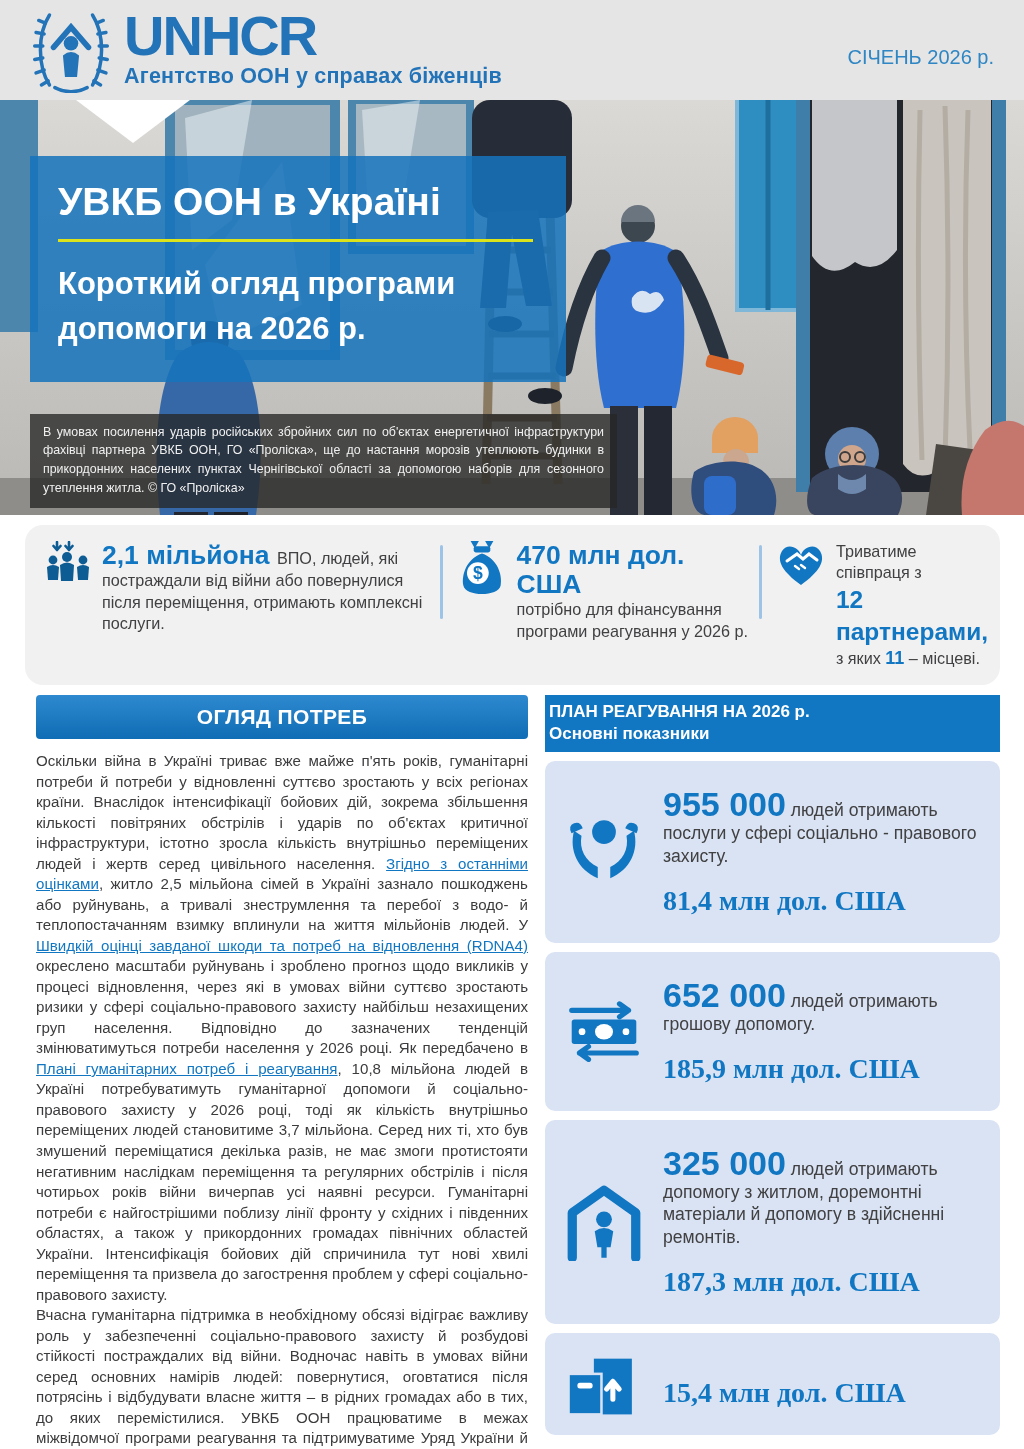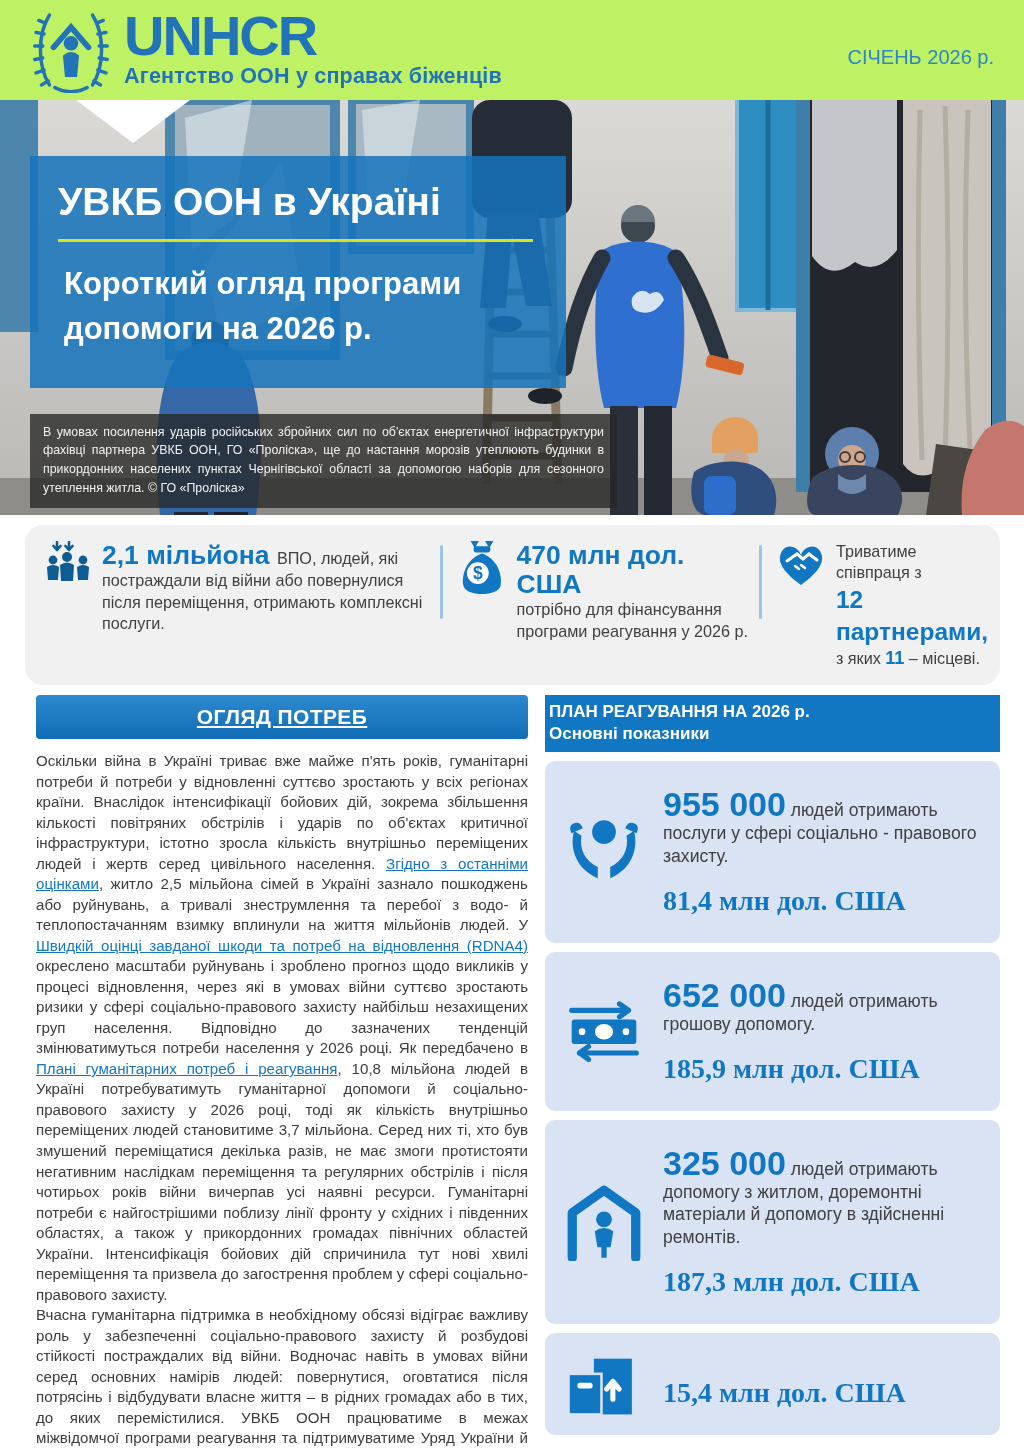--- a/index.html
+++ b/index.html
@@ -9,57 +9,57 @@
   }
   *{box-sizing:border-box;}
   html,body{margin:0;padding:0;}
   body{
     width:1024px;height:1449px;position:relative;overflow:hidden;
     background:#ffffff;font-family:"Liberation Sans",sans-serif;
     color:var(--text-dark);
   }
   
   .header{height:100px;display:flex;align-items:center;justify-content:space-between;
-    padding:0 30px 0 28px;background:#bef264;position:relative;z-index:3;}
+    padding:0 30px 0 28px;background:#e5e5e5;position:relative;z-index:3;}
   .logo{display:flex;align-items:center;gap:10px;}
   .logo svg{width:86px;height:86px;display:block;}
   .wordmark{font-size:56px;font-weight:800;color:var(--logo-blue);letter-spacing:-2px;line-height:.88;}
   .tagline{font-size:21.5px;font-weight:700;color:var(--logo-blue);margin-top:3px;letter-spacing:.2px;}
   .issue-date{font-size:20px;color:#2e86c4;margin-top:14px;font-weight:400;}
   
   .hero{position:relative;height:415px;background:#c7c6c2;overflow:hidden;}
   .hero .scene{position:absolute;inset:0;width:100%;height:100%;}
   .notch{position:absolute;top:0;left:76px;width:0;height:0;z-index:2;
     border-left:57px solid transparent;border-right:57px solid transparent;border-top:43px solid #ffffff;}
   .title-box{position:absolute;left:30px;top:56px;width:536px;z-index:2;
     padding:26px 28px 30px;background:rgba(22,115,187,.86);}
   .title-box h1{margin:0;font-size:39px;font-weight:800;color:#fff;line-height:1.05;}
   .rule{height:3px;background:var(--yellow);margin:16px 0 20px;width:99%;}
-  .title-box h2{margin:6px;font-size:31px;font-weight:800;color:#fff;line-height:1.45;}
+  .title-box h2{margin:0;font-size:31px;font-weight:800;color:#fff;line-height:1.45;}
   .caption{position:absolute;left:30px;bottom:7px;width:587px;z-index:2;
     background:rgba(38,38,38,.78);color:#f0f0f0;font-size:12.4px;line-height:1.52;
     padding:9px 13px 10px;text-align:justify;}
   
   .stats{margin:10px 24px 0 25px;background:var(--band-bg);border-radius:18px;
     min-height:134px;display:flex;align-items:flex-start;padding:16px 12px 14px 20px;}
   .stat{display:flex;gap:9px;}
   .stat-icon{flex:none;}
   .stat-text{font-size:16.2px;line-height:1.32;color:var(--text-dark);}
   .stat1{width:388px;}
   .stat2{width:296px;}
   .stat3{flex:1;}
   .vdiv{width:3px;height:74px;background:#9dc3e6;border-radius:2px;flex:none;margin:4px 13px 0 10px;}
   .big{font-size:26.5px;font-weight:800;color:var(--accent);line-height:1.1;}
   .big2{font-size:24.5px;font-weight:800;color:var(--accent);line-height:1.3;}
   .ninl{font-size:18px;font-weight:800;color:var(--accent);}
   
   .cols{display:flex;gap:17px;margin:10px 24px 0 36px;align-items:flex-start;}
   .leftcol{width:492px;flex:none;}
   .sec-head{background:linear-gradient(180deg,#2e89cf,#0f6db5);border-radius:4px;color:#fff;
-    text-align:center;font-size:21px;font-weight:800;padding:10px 0;letter-spacing:.4px;text-decoration:underline;}
+    text-align:center;font-size:21px;font-weight:800;padding:10px 0;letter-spacing:.4px;}
   .bodytext{margin:12px 0 0;font-size:15.1px;line-height:1.36;color:#3c3c3e;text-align:justify;}
   .bodytext + .bodytext{margin-top:0;}
   a.link{color:var(--accent);text-decoration:underline;cursor:pointer;}
   
   .rightcol{flex:1;display:flex;flex-direction:column;}
   .plan-head{background:var(--accent);border-radius:0;color:#fff;text-align:left;
     font-weight:800;font-size:17px;line-height:1.3;padding:6px 4px 7px;}
   .card{background:var(--card-bg);margin-top:9px;display:flex;align-items:center;
     padding:26px 14px 26px 0;border-radius:10px;}
   .card:first-of-type{margin-top:5px;}

